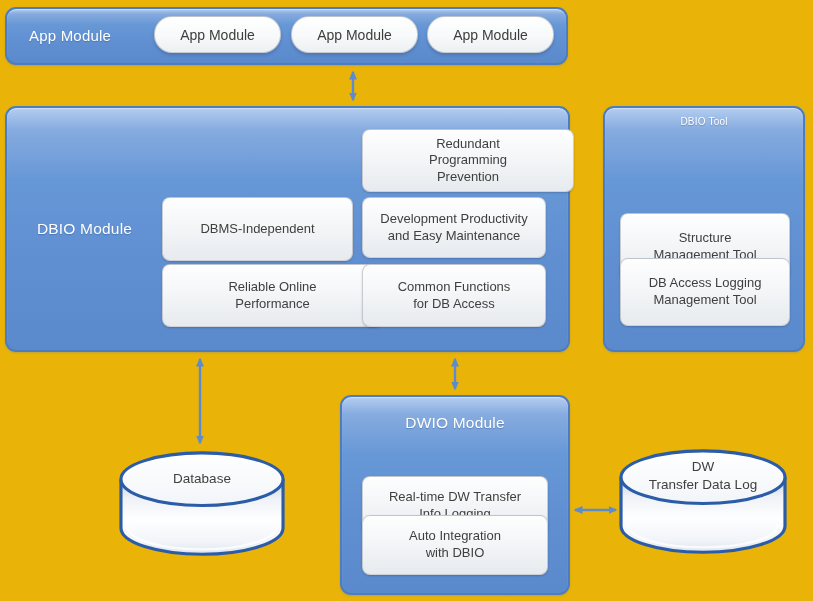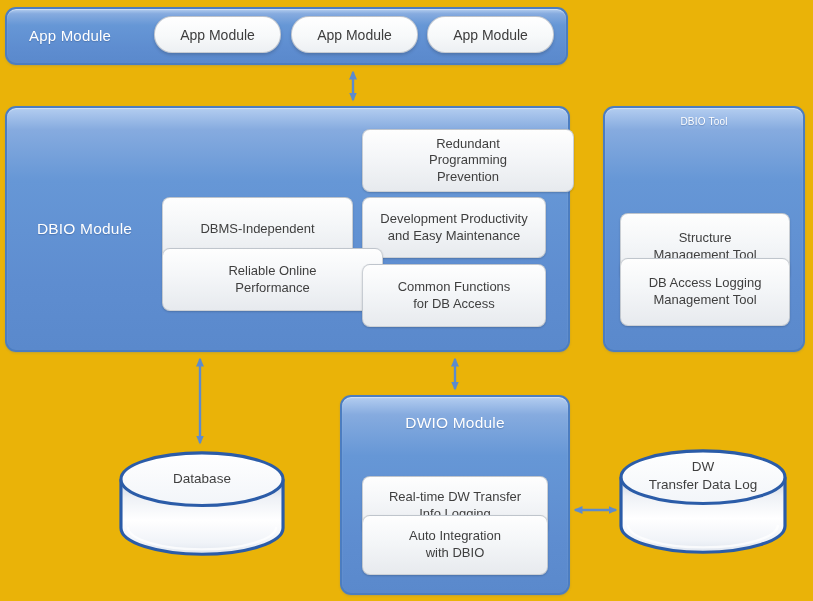--- a/index.html
+++ b/index.html
@@ -67,21 +67,21 @@
   </div>
   <div class="feature w110" style="left:362px;top:129px;width:212px;height:63px;">
     <span>Redundant Programming Prevention</span>
   </div>
   <div class="feature" style="left:162px;top:197px;width:191px;height:64px;">
     <span>DBMS-Independent</span>
   </div>
   <div class="feature w150" style="left:362px;top:197px;width:184px;height:61px;">
     <span>Development Productivity and Easy Maintenance</span>
   </div>
-  <div class="feature w110" style="left:162px;top:248px;width:221px;height:63px;">
+  <div class="feature w110" style="left:162px;top:264px;width:221px;height:63px;">
     <span>Reliable Online Performance</span>
   </div>
   <div class="feature w125" style="left:362px;top:264px;width:184px;height:63px;">
     <span>Common Functions for DB Access</span>
   </div>
 
   <div class="blue-box" style="left:603px;top:106px;width:202px;height:246px;">
     <div class="blue-title" style="left:0;right:0;top:8px;font-size:10px;">DBIO Tool</div>
   </div>
   <div class="feature w125" style="left:620px;top:172px;width:170px;height:68px;margin-top:41px;">

